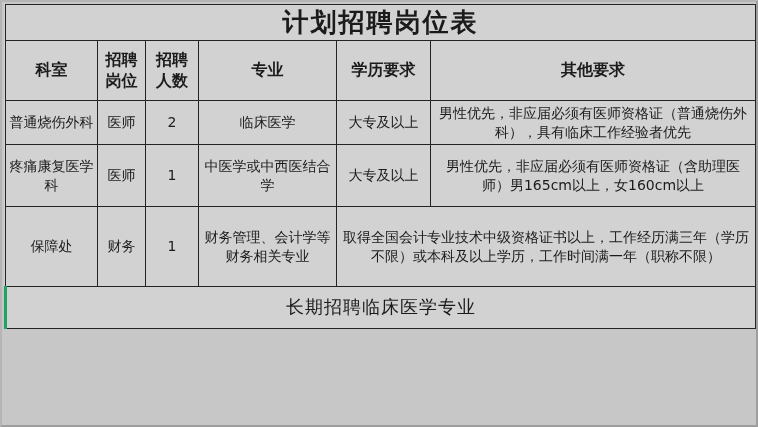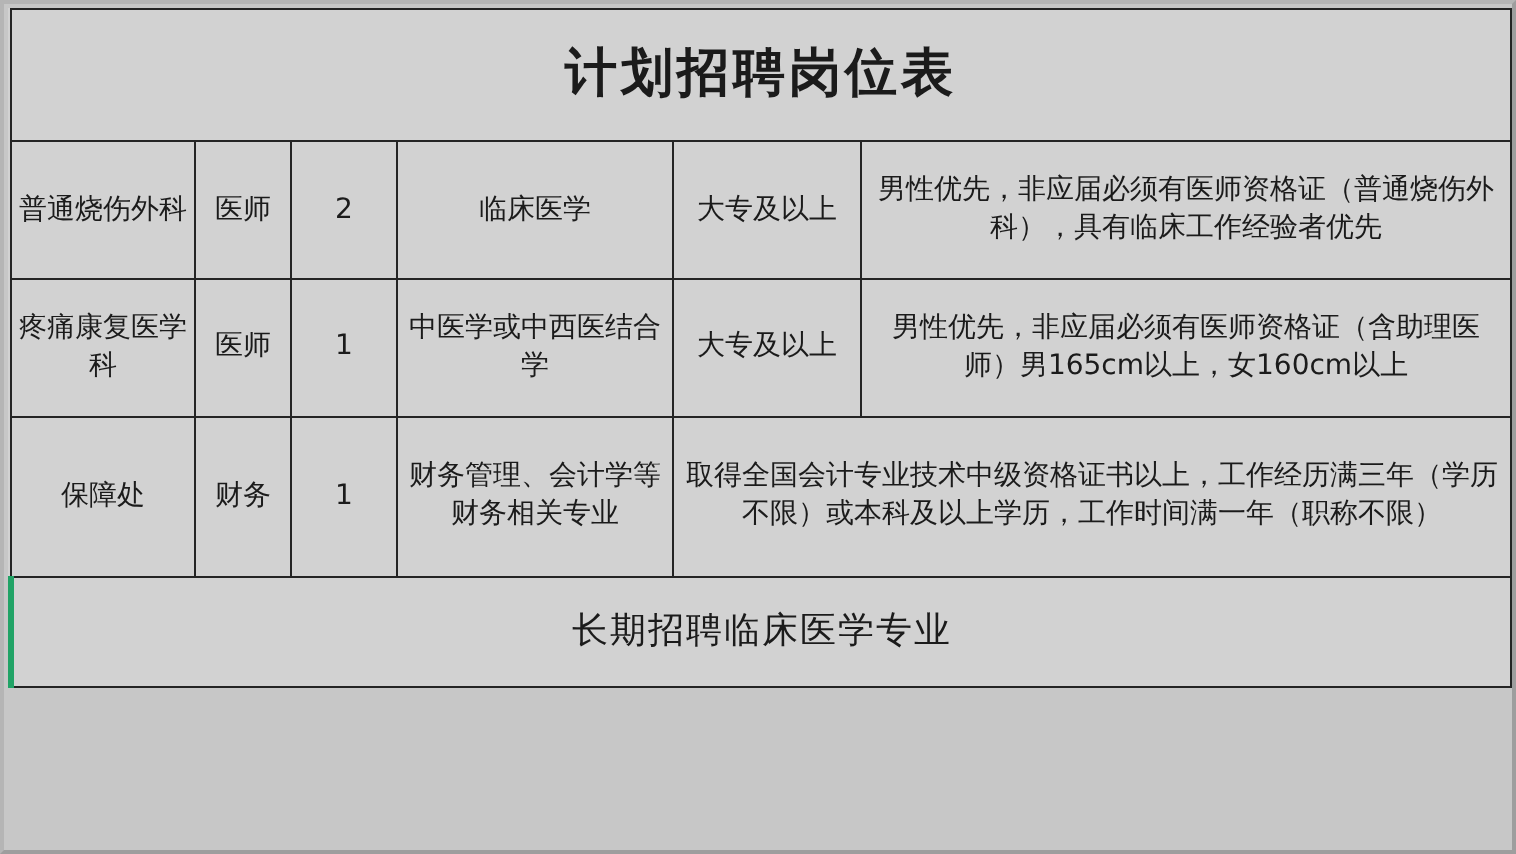--- a/index.html
+++ b/index.html
@@ -26,21 +26,21 @@
     width: 750px;
     margin: 2px 0 0 2px;
     background: #d2d2d2;
   }
   table.recruit td, table.recruit th {
     border: 1px solid #242424;
     background: #d2d2d2;
     color: #1b1b1b;
     vertical-align: middle;
     text-align: center;
-    padding: 15px 3px;
+    padding: 0 3px;
     line-height: 1.35;
     font-size: 14px;
     font-weight: 400;
     box-sizing: border-box;
     overflow: hidden;
   }
   tr.title-row td {
     font-size: 26px;
     font-weight: 700;
     height: 36px;
@@ -84,20 +84,28 @@
       <col style="width:138px">
       <col style="width:94px">
       <col style="width:325px">
     </colgroup>
 
     <tbody>
         <tr class="title-row">
       <td colspan="6">计划招聘岗位表</td>
     </tr>
 
+    <tr class="header-row">
+      <th>科室</th>
+      <th>招聘岗位</th>
+      <th>招聘人数</th>
+      <th>专业</th>
+      <th>学历要求</th>
+      <th>其他要求</th>
+    </tr>
 
     <tr class="row-1">
       <td>普通烧伤外科</td>
       <td>医师</td>
       <td>2</td>
       <td>临床医学</td>
       <td>大专及以上</td>
       <td class="left-cell">男性优先，非应届必须有医师资格证（普通烧伤外科），具有临床工作经验者优先</td>
     </tr>
 

